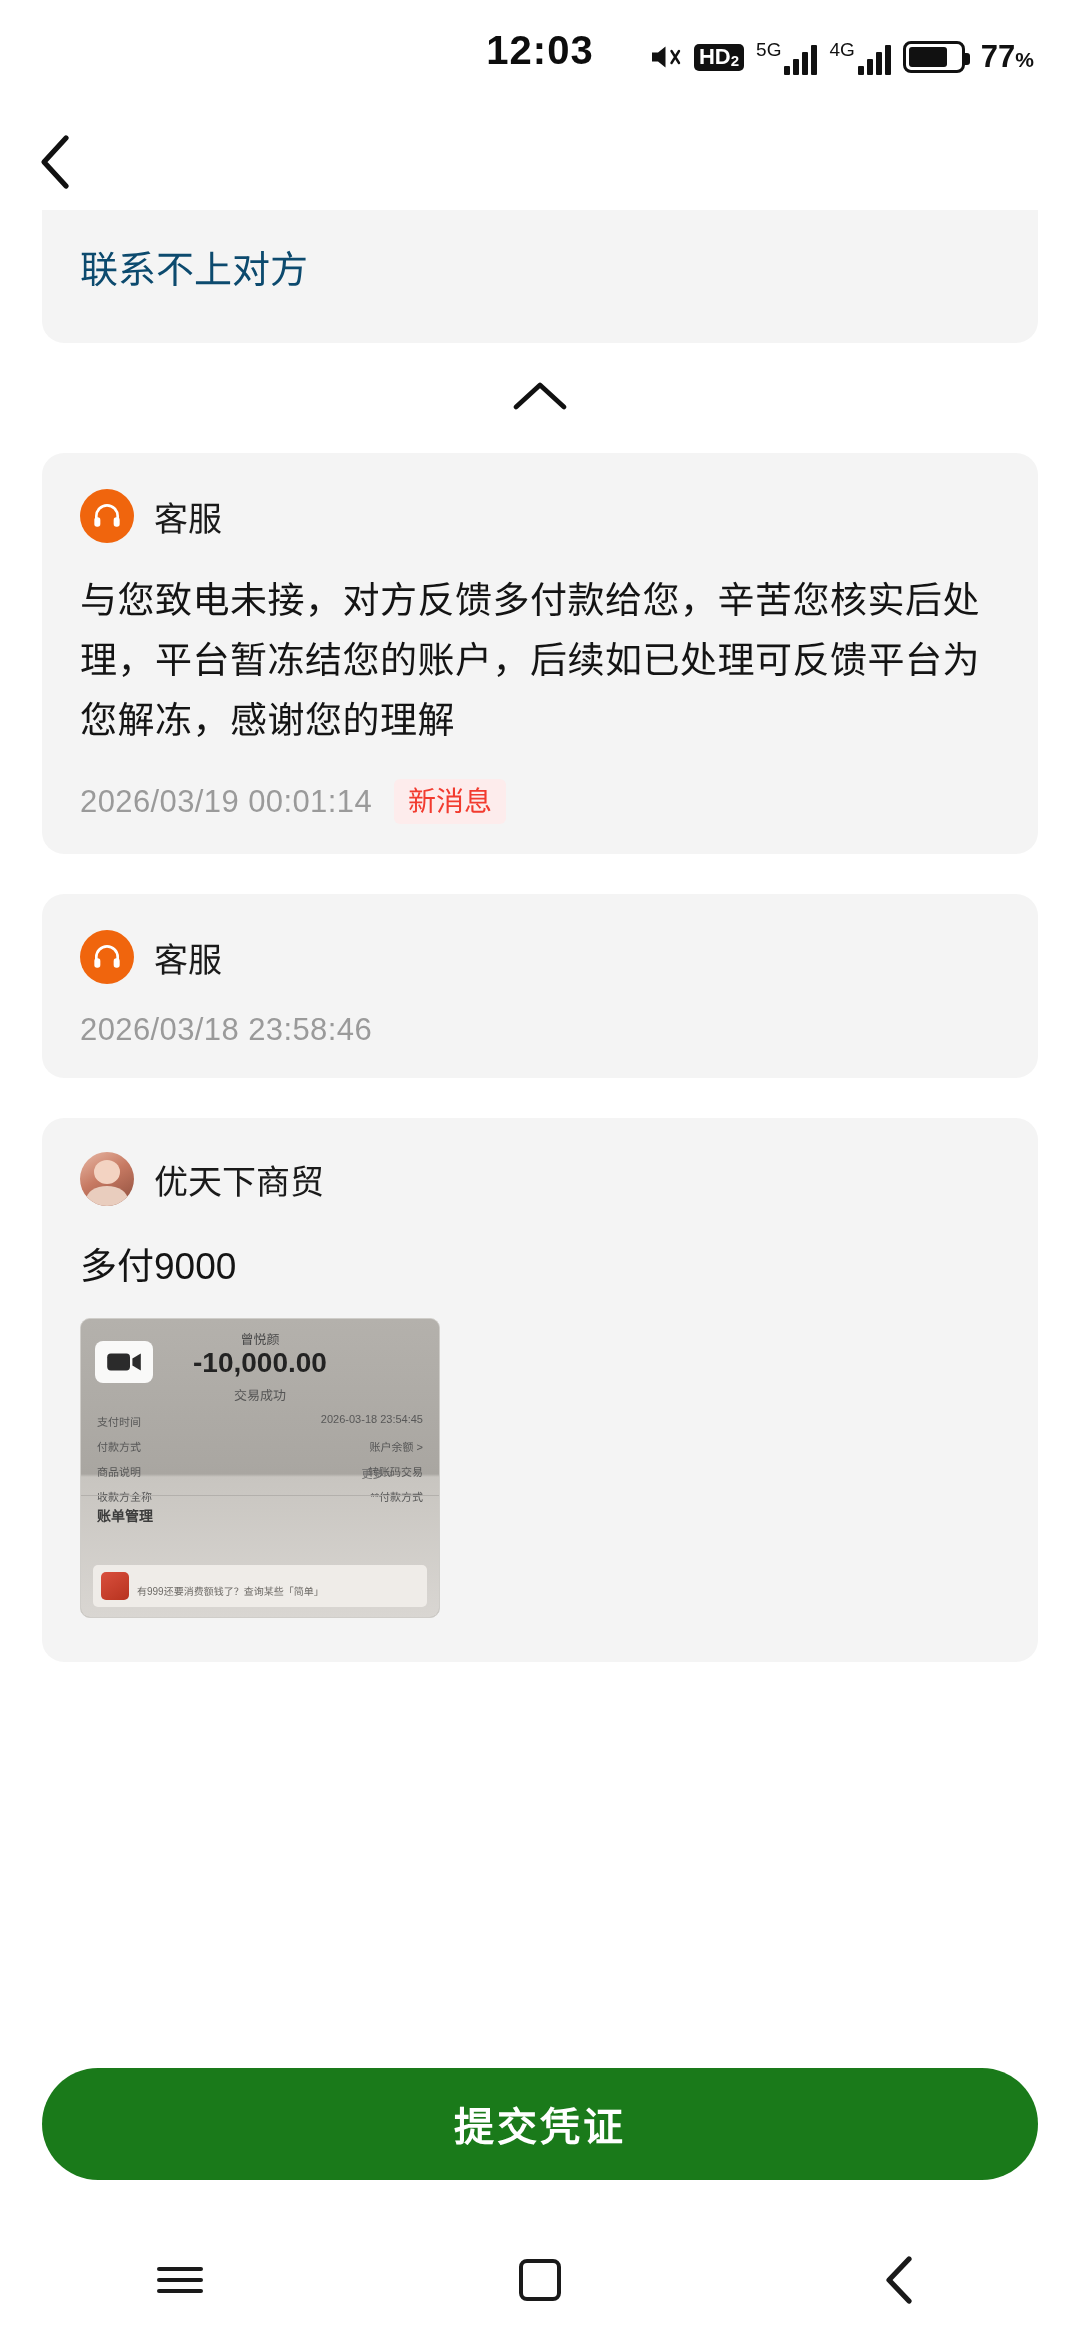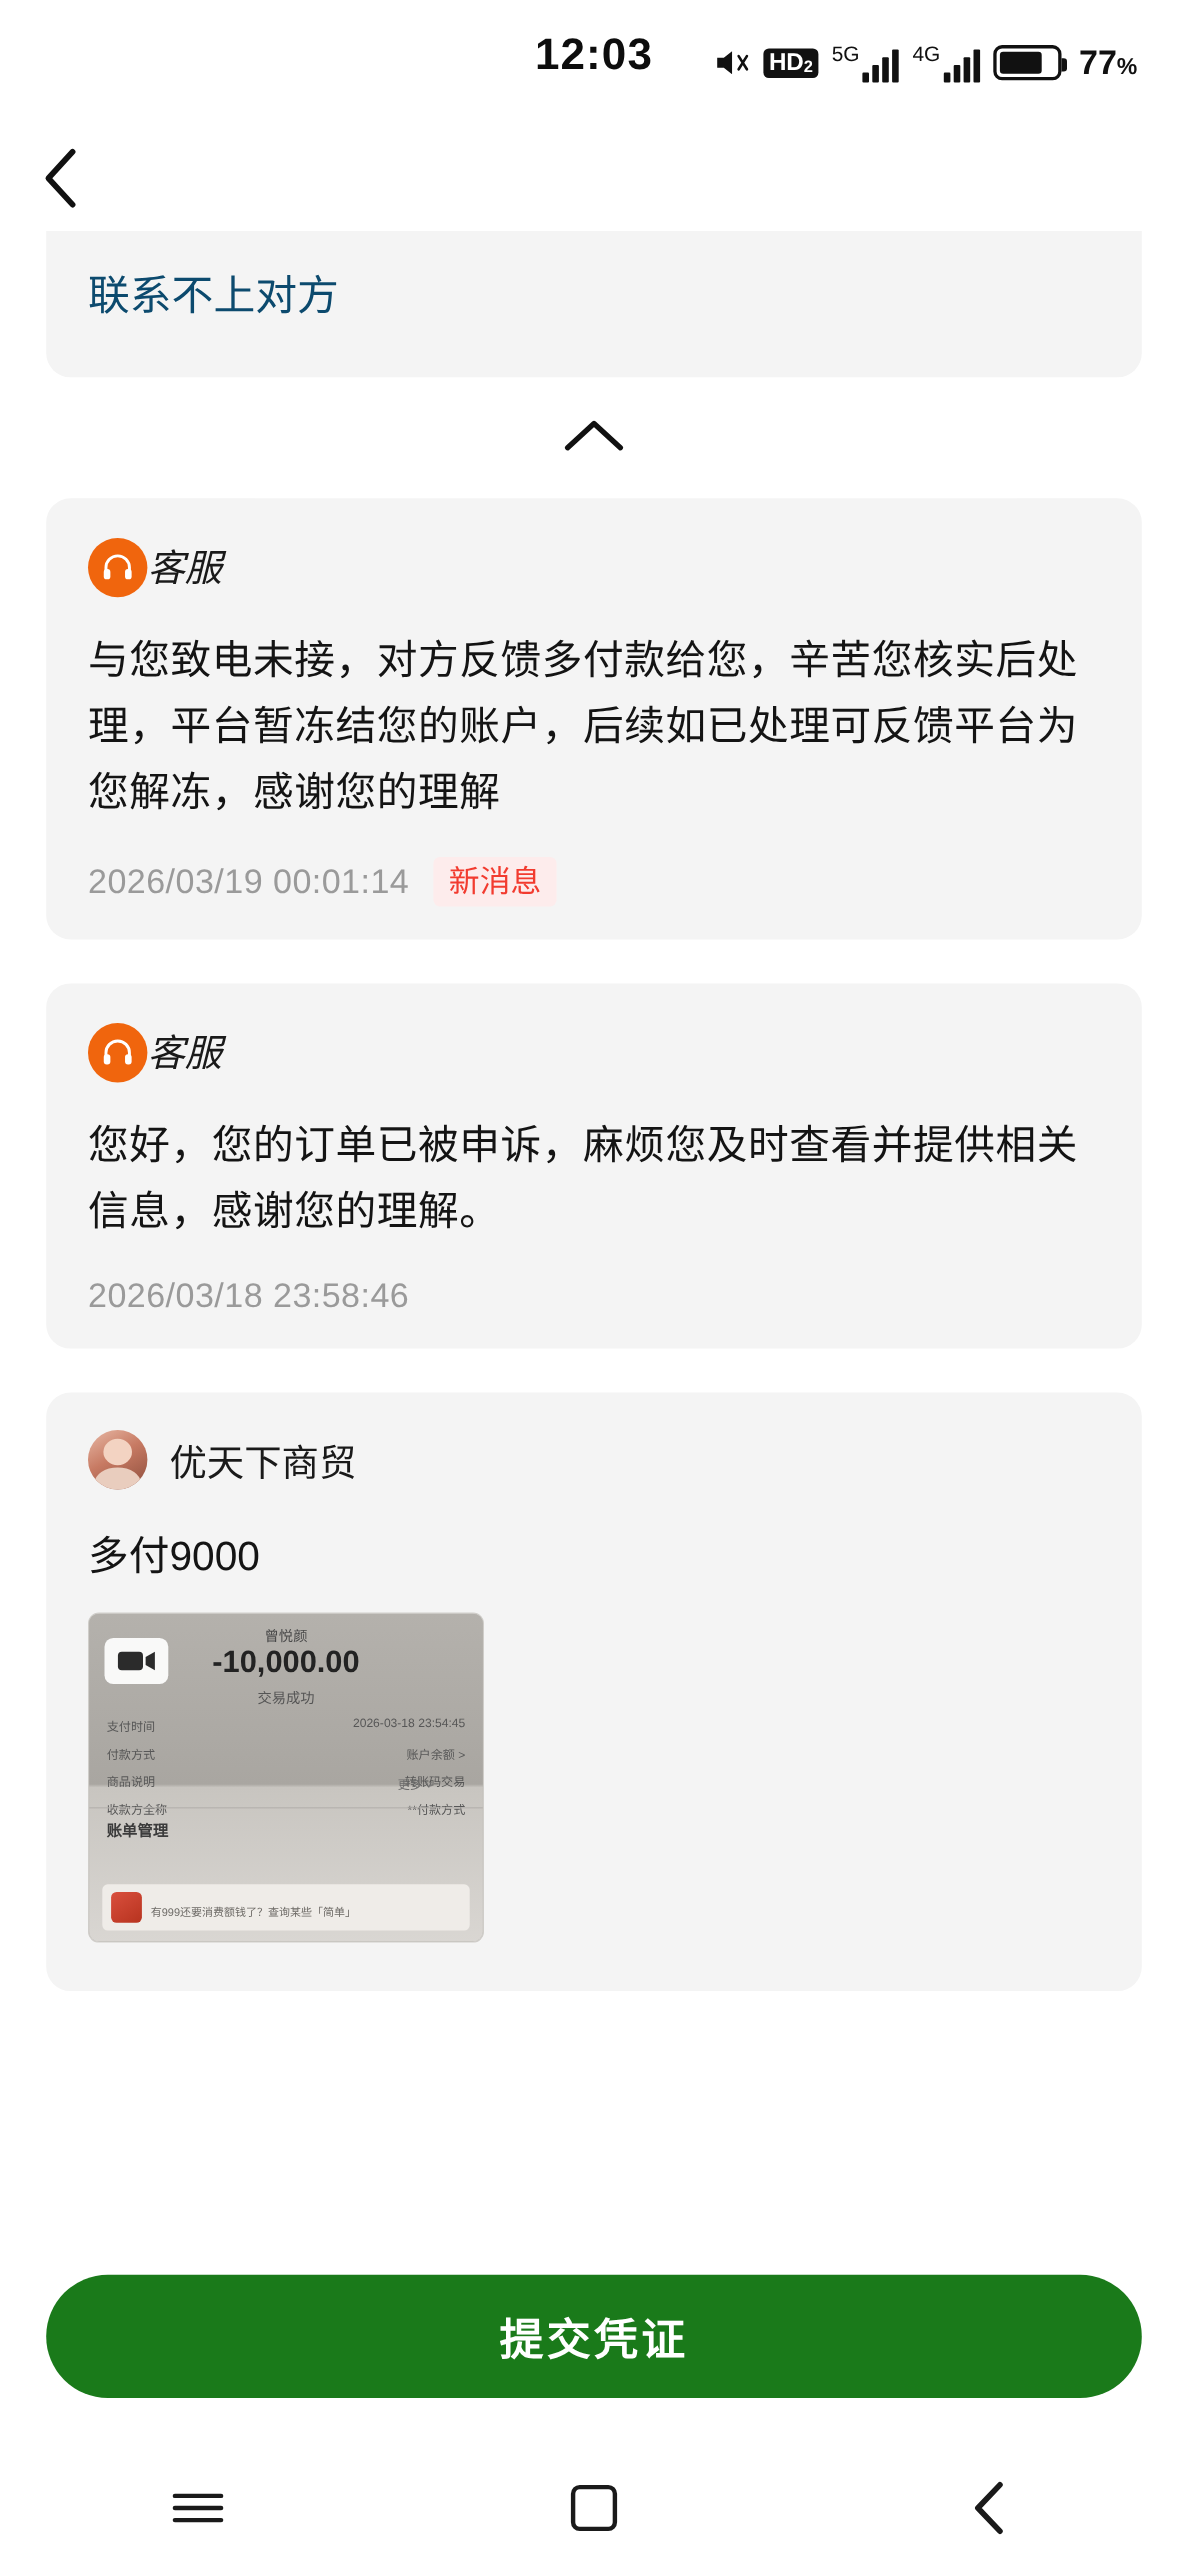--- a/index.html
+++ b/index.html
@@ -127,23 +127,23 @@
     height: 110px;
     display: flex;
     align-items: center;
     justify-content: center;
   }
   .chev-up { display: block; }
 
   .msg-card { margin-bottom: 40px; padding: 36px 38px 30px 38px; }
   .msg-head {
     display: flex;
-    align-items: flex-start;
+    align-items: center;
+    gap: 20px;
     margin-bottom: 28px;
-    font-style: italic;
   }
   .avatar-cs {
     width: 54px; height: 54px;
     border-radius: 50%;
     background: #f0650d;
     display: flex; align-items: center; justify-content: center;
   }
   .avatar-cs svg { display: block; }
   .msg-sender {
     font-size: 34px;
@@ -445,21 +445,20 @@
     <div class="msg-head">
       <span class="avatar-cs">
         <svg width="32" height="32" viewBox="0 0 24 24">
           <path d="M4 14v-2a8 8 0 0116 0v2" fill="none" stroke="#fff" stroke-width="2" stroke-linecap="round"></path>
           <rect x="2.5" y="13" width="4.5" height="7" rx="2" fill="#fff"></rect>
           <rect x="17" y="13" width="4.5" height="7" rx="2" fill="#fff"></rect>
         </svg>
       </span>
       <span class="msg-sender">客服</span>
     </div>
-    <div class="msg-body">您好，您的订单已被申诉，麻烦您及时查看并提供相关信息，感谢您的理解。</div>
     <div class="msg-foot">
       <span class="msg-time">2026/03/18 23:58:46</span>
     </div>
   </div>
 
   <div class="card ev-card">
     <div class="ev-head">
       <span class="avatar-shop"></span>
       <span class="shop-name">优天下商贸</span>
     </div>

